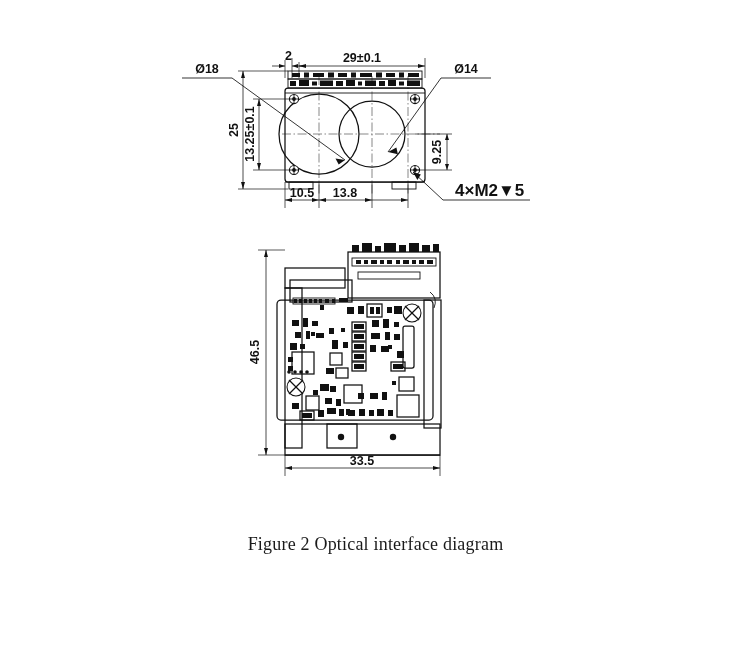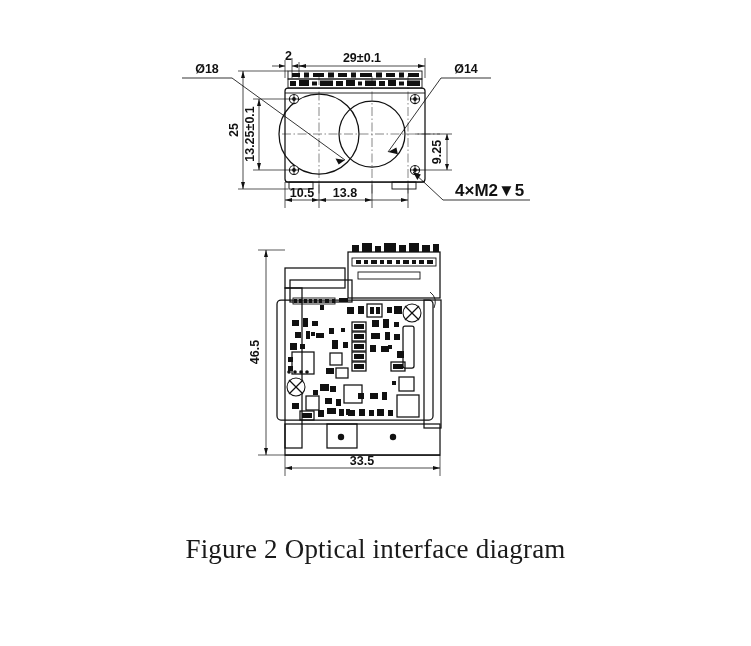--- a/index.html
+++ b/index.html
@@ -26,21 +26,21 @@
     width: 751px;
     height: 646px;
   }
   .caption {
     position: absolute;
     left: 0;
     top: 534px;
     width: 751px;
     text-align: center;
     font-family: "Liberation Serif", serif;
-    font-size: 27px;
+    font-size: 18px;
     color: #1a1a1a;
     letter-spacing: 0.2px;
     white-space: nowrap;
   }
   
   .outline { fill: none; stroke: #111111; stroke-width: 1.25; }
   .outline-thin { fill: none; stroke: #111111; stroke-width: 0.9; }
   .solidfill { fill: #111111; stroke: none; }
   .whitefill { fill: #ffffff; stroke: #111111; stroke-width: 1.05; }
   .dimline { fill: none; stroke: #111111; stroke-width: 0.75; }

